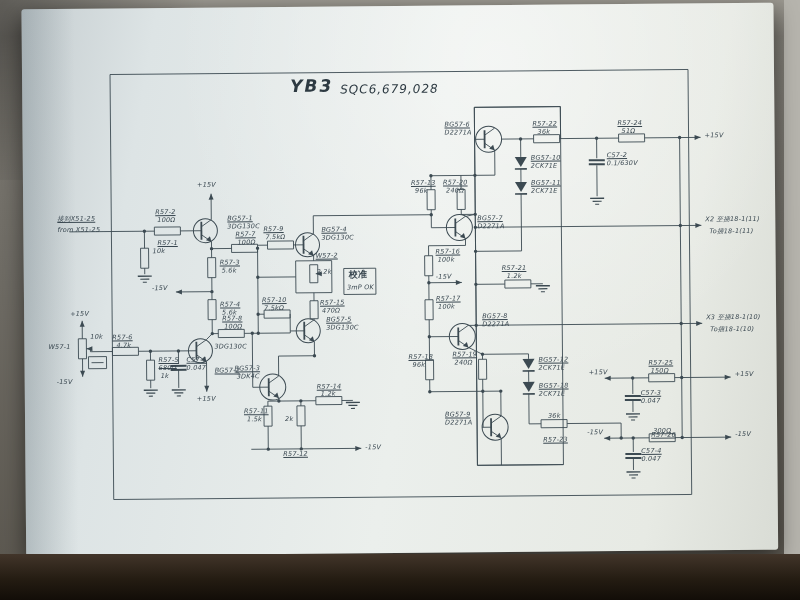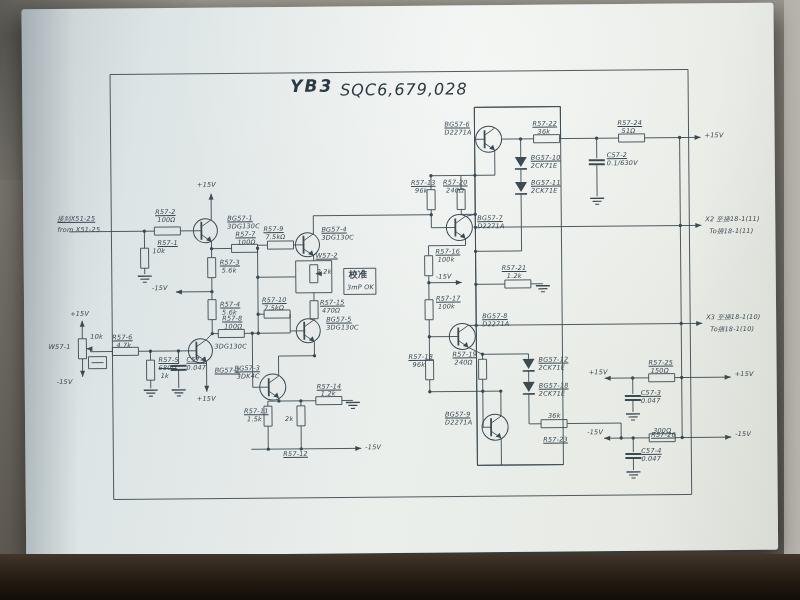--- a/index.html
+++ b/index.html
@@ -20,21 +20,21 @@
   #paper::after{content:"";position:absolute;inset:0;border-radius:3px;
     background:radial-gradient(ellipse at 63% 10%,rgba(255,255,255,.45),rgba(255,255,255,0) 48%)}
   #ink{position:absolute;left:0;top:0}
   #labels{position:absolute;inset:0;color:#394750}
   .lb{position:absolute;font-size:6.5px;line-height:7px;white-space:nowrap;
       font-style:italic;letter-spacing:.2px}
   .d{text-decoration:underline}
   .s{text-decoration:line-through}
   .h2{font-size:9px;font-style:normal;font-weight:bold}
   .t1{font-size:17px;font-weight:bold;font-style:italic;letter-spacing:2px;color:#2d3a42}
-  .t2{font-size:16px;letter-spacing:1px;color:#2d3a42}
+  .t2{font-size:12px;letter-spacing:1px;color:#2d3a42}
 </style>
 </head>
 <body>
 
 <div id="photo">
   <div id="corner-shadow"></div>
   <div id="strip-right"></div>
   <div id="sheet">
     <div id="paper"></div>
     <svg id="ink" width="800" height="600" viewBox="0 0 800 600">

